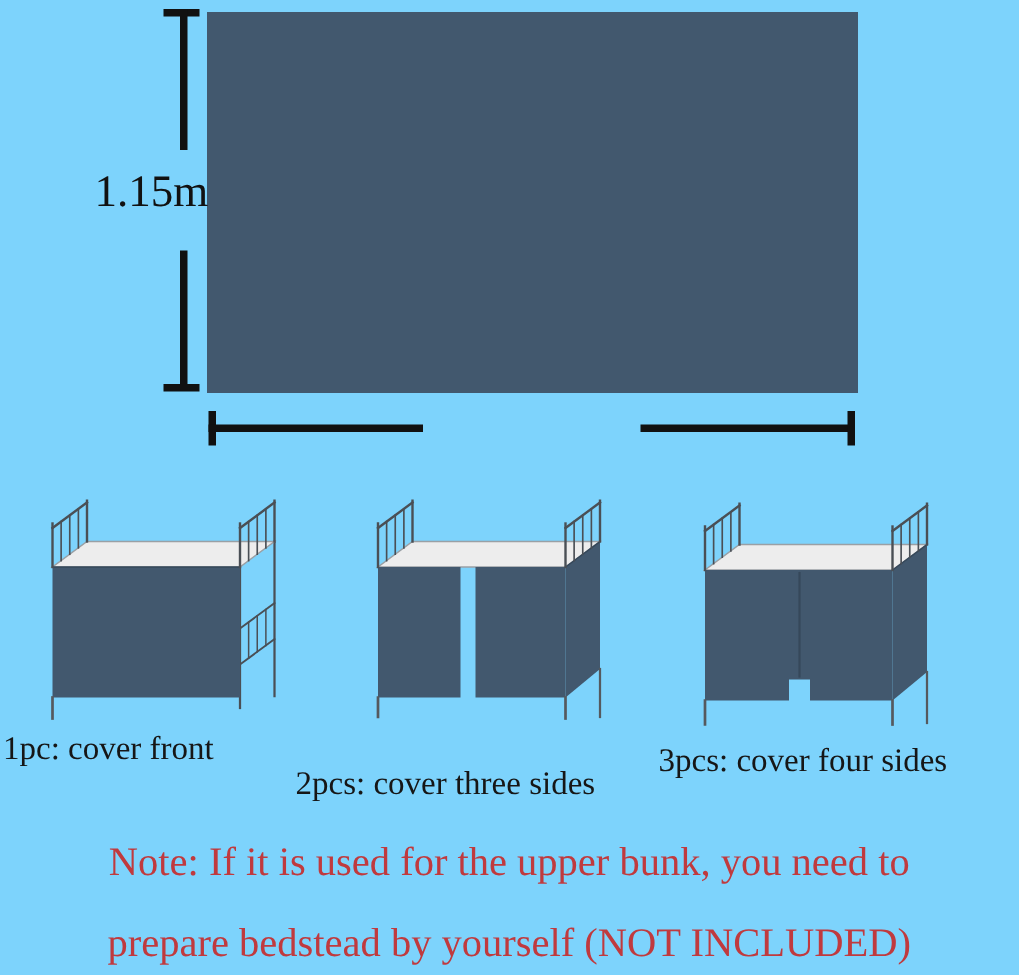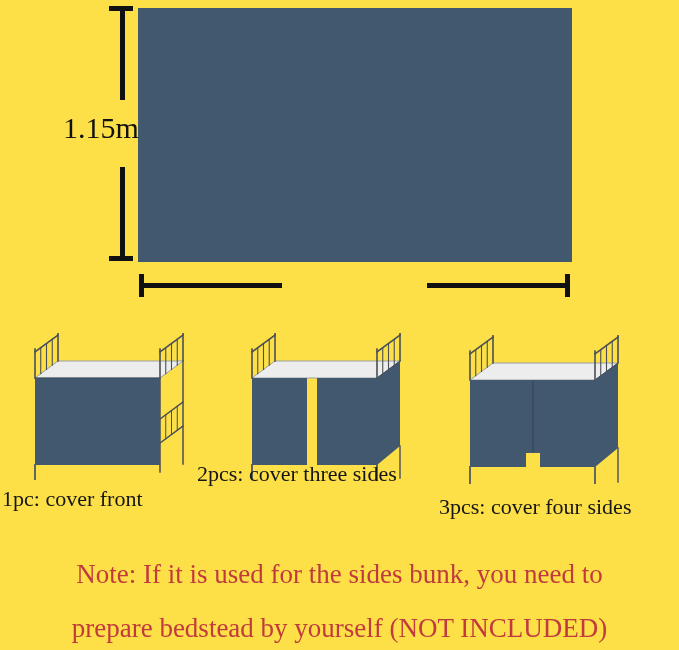--- a/index.html
+++ b/index.html
@@ -1,17 +1,17 @@
 <!DOCTYPE html>
 <html style="--fabric: #42586E; --fabric-shade: #36485A; --mattress: #EDEDED; --mattress-edge: #9AA0A5; --frame: #4A4F55; --leg: #55595E; --dimension: #111111; --label-text: #161616; --note-red: #C03A3E;"><head>
 <meta charset="utf-8">
 <style>
   html,body{margin:0;padding:0;background:#fff;}
   .canvas{
-    position:relative;width:679px;height:650px;background:#fde047;
+    position:relative;width:679px;height:650px;background:#7dd3fc;
     font-family:"Liberation Serif","DejaVu Serif",serif;overflow:hidden;
   }
   .abs{position:absolute;}
   
   .fabric{left:138px;top:8px;width:434px;height:254px;background:var(--fabric,#42586E);}
   
   .vcap,.vseg,.hcap,.hseg{background:var(--dimension,#111);}
   .vcap{width:24px;height:5px;left:109px;}
   .vcap.top{top:6px;}
   .vcap.bot{top:256px;}
@@ -28,21 +28,21 @@
   .dim-label.h{left:50px;top:113px;width:102px;}
   .dim-label.w{left:307px;top:271px;width:100px;}
   
   .bed-art{width:165px;height:155px;}
   .bed-art svg{display:block;}
   .bed0{left:28px;top:333px;}
   .bed1{left:245px;top:333px;}
   .bed2{left:463px;top:335px;}
   .bed-label{color:var(--label-text,#161616);font-size:22px;line-height:1.1;white-space:nowrap;}
   .lbl0{left:2px;top:487px;}
-  .lbl1{left:197px;top:462px;}
+  .lbl1{left:197px;top:510px;}
   .lbl2{left:439px;top:495px;}
   
   .note{left:0;top:547px;width:679px;text-align:center;color:var(--note-red,#C03A3E);
         font-size:27px;line-height:54px;white-space:nowrap;}
 </style>
 </head>
 <body>
 
 <div class="canvas">
 
@@ -133,17 +133,17 @@
         <line x1="149.25" y1="32.25" x2="149.25" y2="6.25" stroke="#4A4F55" stroke-width="1.1" stroke-linecap="square"></line>
         <line x1="132" y1="19" x2="155" y2="2" stroke="#4A4F55" stroke-width="1.6" stroke-linecap="square"></line>
       </svg>
     </div>
 
   <div class="abs bed-label lbl0">1pc: cover front</div>
   <div class="abs bed-label lbl1">2pcs: cover three sides</div>
   <div class="abs bed-label lbl2">3pcs: cover four sides</div>
 
   <div class="abs note">
-    <div>Note: If it is used for the sides bunk, you need to</div>
+    <div>Note: If it is used for the upper bunk, you need to</div>
     <div>prepare bedstead by yourself (NOT INCLUDED)</div>
   </div>
 
 </div>
 
 </body></html>

